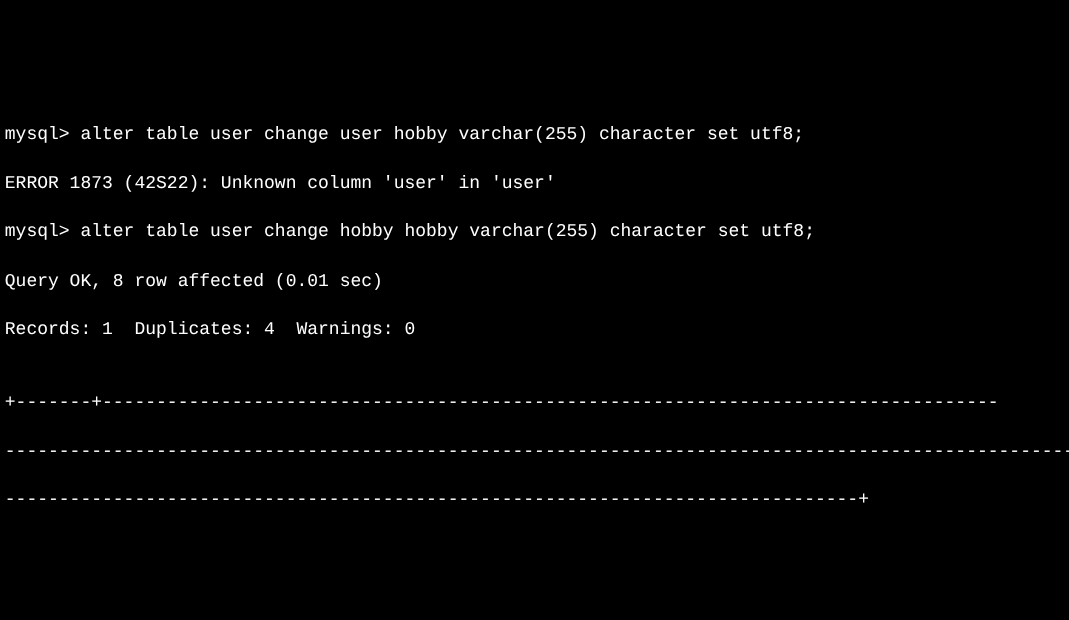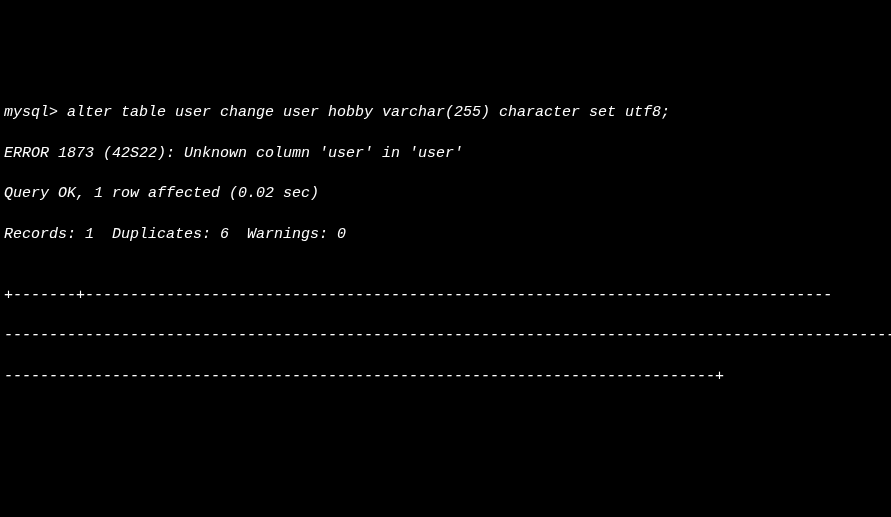--- a/index.html
+++ b/index.html
@@ -18,33 +18,33 @@
       overflow: hidden;
       width: 891px;
       height: 517px;
     }
     .terminal {
       width: 100%;
       height: 100%;
     }
     .line {
       white-space: pre;
-      font-style: italic;
     }
   </style>
 </head>
 <body>
 
 
 
 <div class="terminal">
 <div class="line">mysql&gt; alter table user change user hobby varchar(255) character set utf8;</div>
 <div class="line">ERROR 1873 (42S22): Unknown column 'user' in 'user'</div>
-<div class="line">Query OK, 1 row affected (0.02 sec)</div>
-<div class="line">Records: 1  Duplicates: 6  Warnings: 0</div>
+<div class="line">mysql&gt; alter table user change hobby hobby varchar(255) character set utf8;</div>
+<div class="line">Query OK, 8 row affected (0.01 sec)</div>
+<div class="line">Records: 1  Duplicates: 4  Warnings: 0</div>
 <div class="line"></div>
 <div class="line">+-------+-----------------------------------------------------------------------------------</div>
 <div class="line">-----------------------------------------------------------------------------------------------------</div>
 <div class="line">-------------------------------------------------------------------------------+</div>
 <div class="line"></div>
 
 
 
 
 

